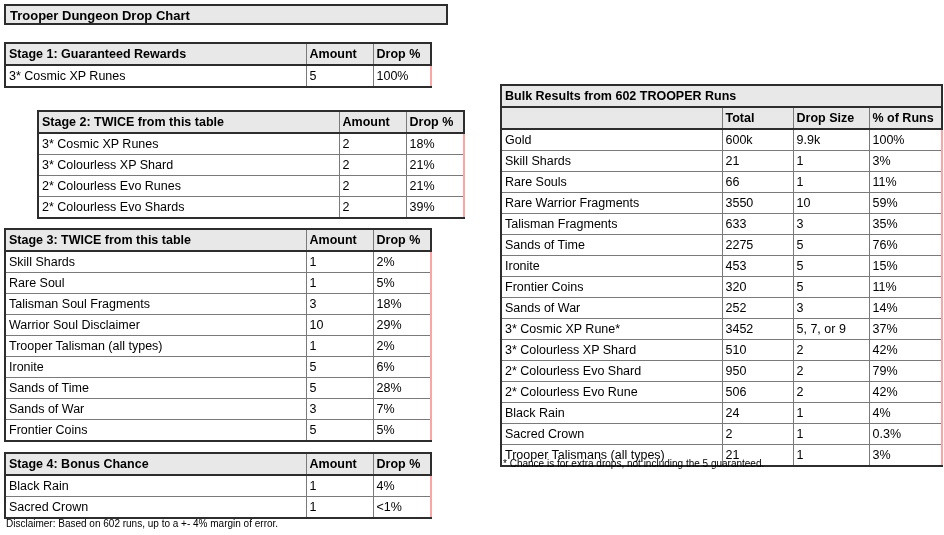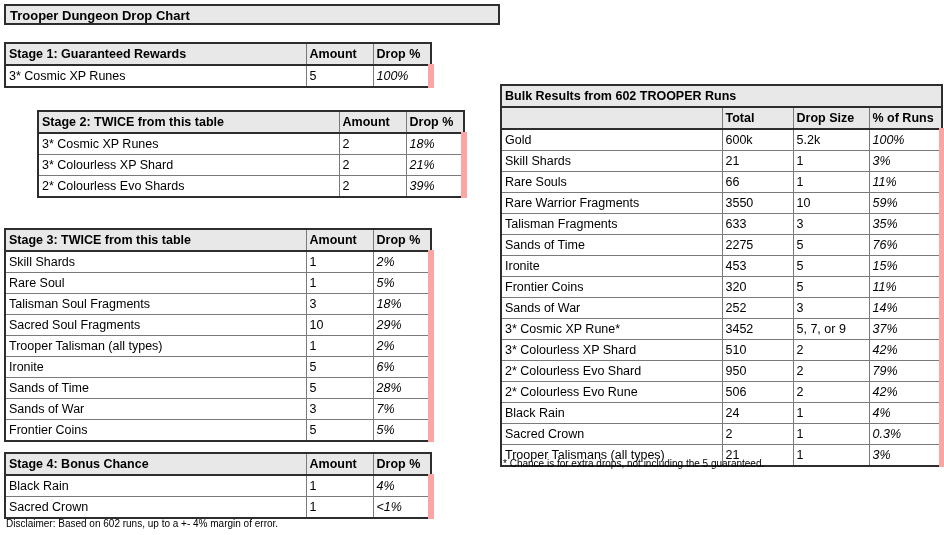--- a/index.html
+++ b/index.html
@@ -41,30 +41,30 @@
     border-top: 2px solid #2d2d2d;
     border-bottom: 2px solid #2d2d2d;
   }
   .xtable .hdr th.first, .xtable .hdr td.first {
     border-left: 2px solid #2d2d2d;
   }
   .xtable .hdr th.last, .xtable .hdr td.last {
     border-right: 2px solid #2d2d2d;
   }
   .xtable tr.body td.first { border-left: 2px solid #2d2d2d; }
-  .xtable tr.body td.last  { border-right: 6px solid #fca5a5; font-style: italic; }
+  .xtable tr.body td.last  { border-right: 2px solid #fca5a5; }
   .xtable tr.lastrow td    { border-bottom: 2px solid #2d2d2d; }
   .num { text-align: right; }
 
   
   .titlebar {
     position: absolute;
     left: 4px;
     top: 4px;
-    width: 496px;
+    width: 444px;
     height: 21px;
     background: #e8e8e8;
     border: 2px solid #2d2d2d;
     box-sizing: border-box;
     font-size: 13px;
     font-weight: bold;
     line-height: 17px;
     padding: 1px 0 0 4px;
     box-sizing: border-box;
   }
@@ -132,20 +132,25 @@
         <tr class="body">
           <td class="first">3* Cosmic XP Runes</td>
           <td class="num">2</td>
           <td class="num last">18%</td>
         </tr>
         <tr class="body">
           <td class="first">3* Colourless XP Shard</td>
           <td class="num">2</td>
           <td class="num last">21%</td>
         </tr>
+        <tr class="body">
+          <td class="first">2* Colourless Evo Runes</td>
+          <td class="num">2</td>
+          <td class="num last">21%</td>
+        </tr>
         <tr class="body lastrow">
           <td class="first">2* Colourless Evo Shards</td>
           <td class="num">2</td>
           <td class="num last">39%</td>
         </tr>
       </tbody>
     </table>
     <table class="xtable" id="stage3">
       <colgroup>
         <col style="width: 301px;">
@@ -169,21 +174,21 @@
           <td class="first">Rare Soul</td>
           <td class="num">1</td>
           <td class="num last">5%</td>
         </tr>
         <tr class="body">
           <td class="first">Talisman Soul Fragments</td>
           <td class="num">3</td>
           <td class="num last">18%</td>
         </tr>
         <tr class="body">
-          <td class="first">Sacred Soul Fragments</td>
+          <td class="first">Warrior Soul Disclaimer</td>
           <td class="num">10</td>
           <td class="num last">29%</td>
         </tr>
         <tr class="body">
           <td class="first">Trooper Talisman (all types)</td>
           <td class="num">1</td>
           <td class="num last">2%</td>
         </tr>
         <tr class="body">
           <td class="first">Ironite</td>
@@ -253,21 +258,21 @@
           <th class="first"></th>
           <th class="num">Total</th>
           <th class="num">Drop Size</th>
           <th class="num last">% of Runs</th>
         </tr>
       </thead>
       <tbody>
         <tr class="body">
           <td class="first">Gold</td>
           <td class="num">600k</td>
-          <td class="num">5.2k</td>
+          <td class="num">9.9k</td>
           <td class="num last">100%</td>
         </tr>
         <tr class="body">
           <td class="first">Skill Shards</td>
           <td class="num">21</td>
           <td class="num">1</td>
           <td class="num last">3%</td>
         </tr>
         <tr class="body">
           <td class="first">Rare Souls</td>

